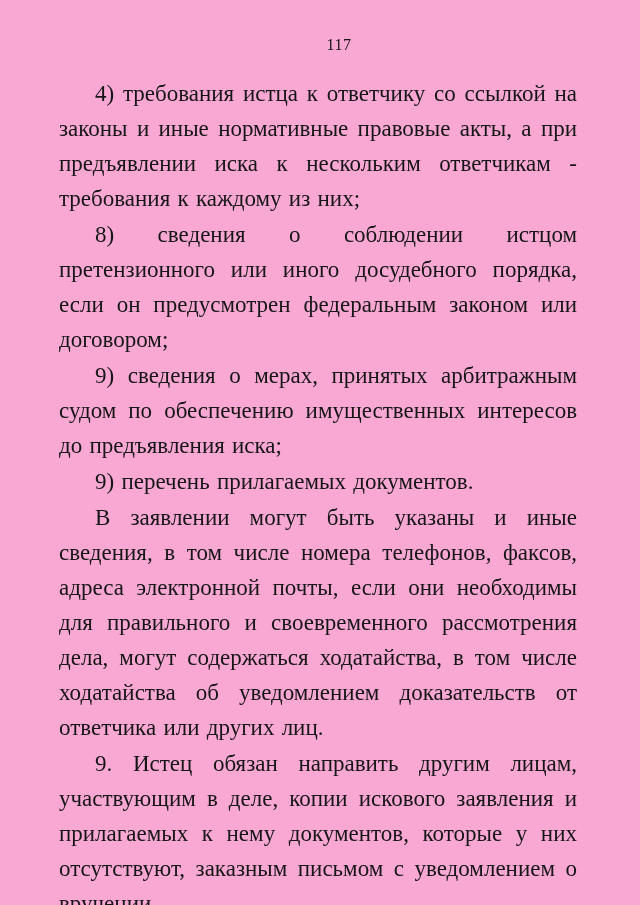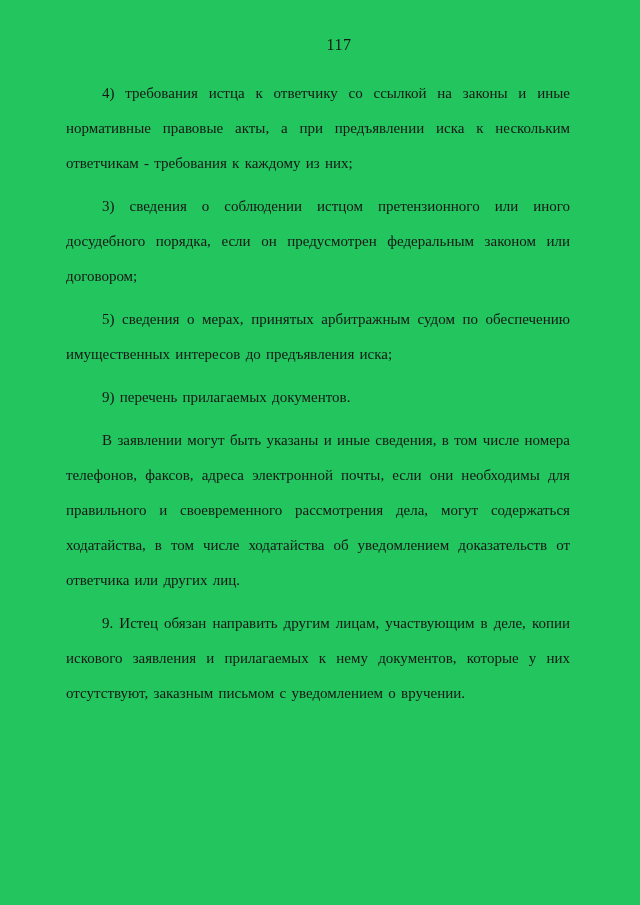--- a/index.html
+++ b/index.html
@@ -11,48 +11,48 @@
   body {
     width: 640px;
     height: 905px;
     overflow: hidden;
     font-family: "Liberation Serif", "DejaVu Serif", serif;
     color: #161616;
   }
   .page {
     width: 640px;
     height: 905px;
-    background: #22c55e;
+    background: #f9a8d4;
     padding: 34px 62px 0 58px;
   }
   .page-number {
     font-size: 16px;
     line-height: 22px;
     text-align: center;
     position: relative;
     left: 21px;               
     margin-bottom: 20px;
     letter-spacing: 0.5px;
   }
   .body-text p {
-    margin: 8px;
-    font-size: 15px;
+    margin: 1px;
+    font-size: 23px;
     line-height: 35px;        
     text-align: justify;
     text-indent: 36px;
     word-spacing: 1.5px;
   }
 </style>
 </head>
 <body>
 
 <div class="page">
   <div class="page-number">117</div>
 
   <div class="body-text">
     <p>4) требования истца к ответчику со ссылкой на законы и иные нормативные правовые акты, а при предъявлении иска к нескольким ответчикам - требования к каждому из них;</p>
-    <p>3) сведения о соблюдении истцом претензионного или иного досудебного порядка, если он предусмотрен федеральным законом или договором;</p>
-    <p>5) сведения о мерах, принятых арбитражным судом по обеспечению имущественных интересов до предъявления иска;</p>
+    <p>8) сведения о соблюдении истцом претензионного или иного досудебного порядка, если он предусмотрен федеральным законом или договором;</p>
+    <p>9) сведения о мерах, принятых арбитражным судом по обеспечению имущественных интересов до предъявления иска;</p>
     <p>9) перечень прилагаемых документов.</p>
     <p>В заявлении могут быть указаны и иные сведения, в том числе номера телефонов, факсов, адреса электронной почты, если они необходимы для правильного и своевременного рассмотрения дела, могут содержаться ходатайства, в том числе ходатайства об уведомлением доказательств  от ответчика или других лиц.</p>
     <p>9. Истец обязан направить другим лицам, участвующим в деле, копии искового заявления и  прилагаемых к нему документов, которые у них отсутствуют, заказным письмом с  уведомлением о вручении.</p>
   </div>
 </div>
 
 </body></html>

